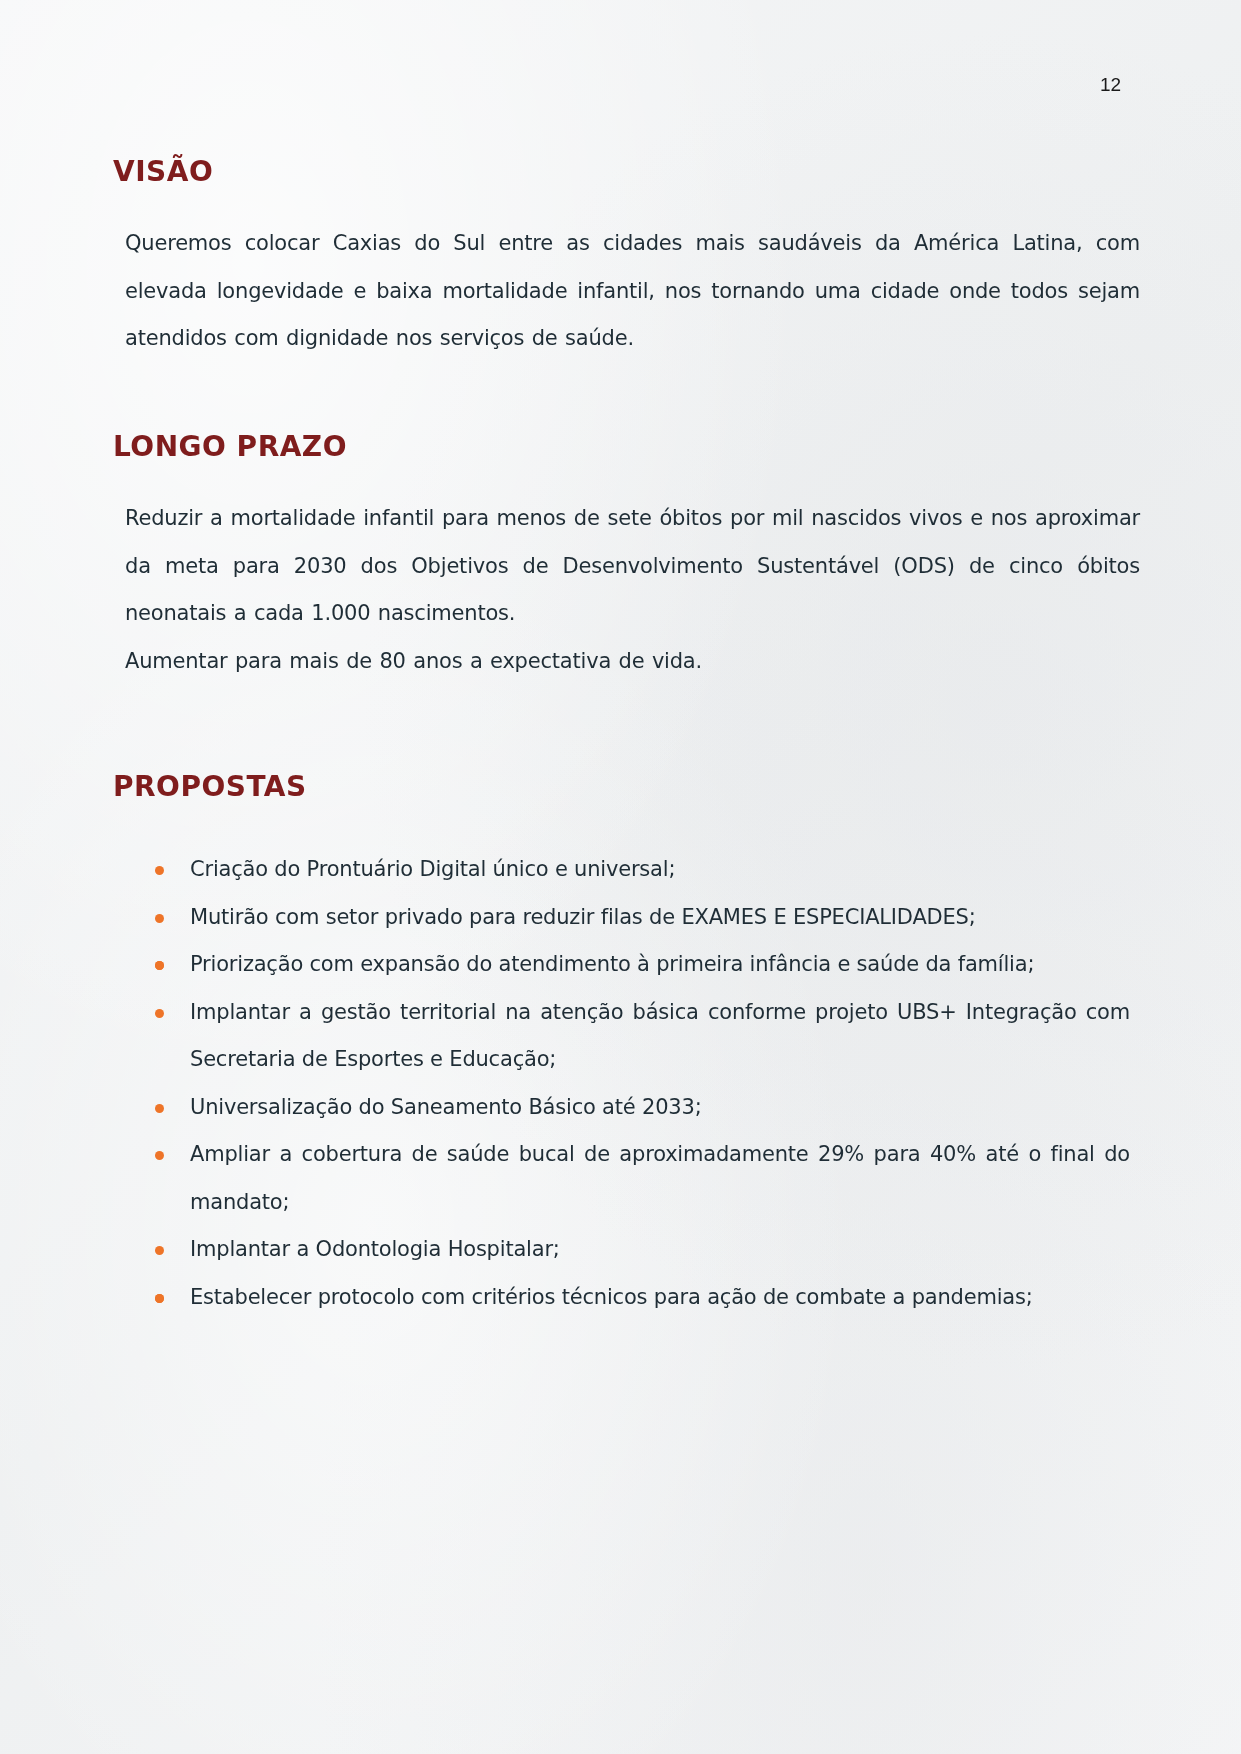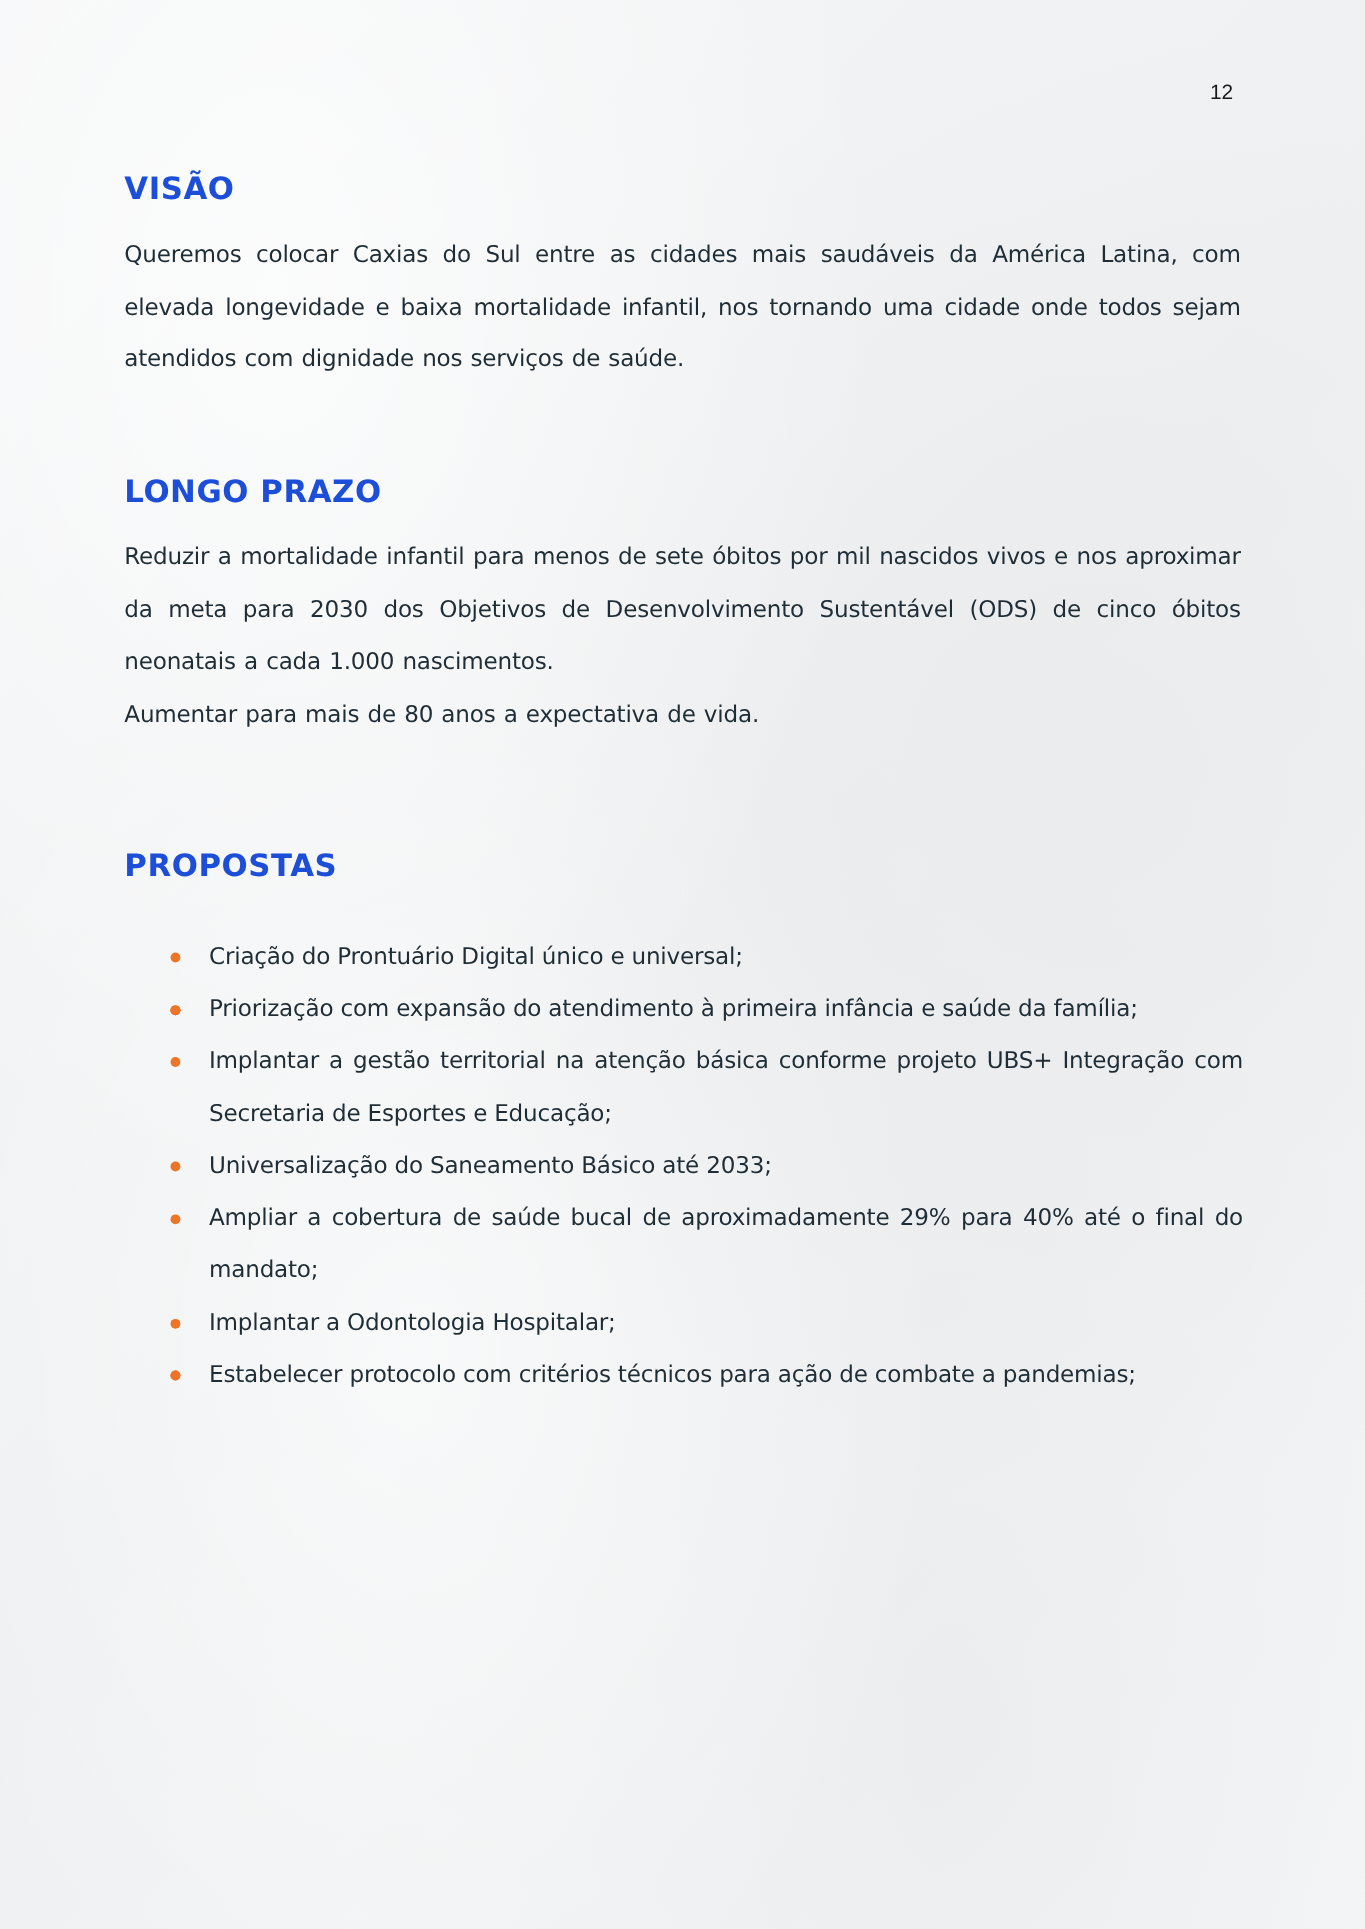--- a/index.html
+++ b/index.html
@@ -41,31 +41,31 @@
       font-size: 19px;
       color: #1a1a1a;
     }
     .section-heading {
       position: absolute;
       left: 113px;
       font-family: "DejaVu Sans", sans-serif;
       font-weight: bold;
       font-size: 28px;
       letter-spacing: 0.5px;
-      color: #1d4ed8;
+      color: #7f1d1d;
       margin: 0;
     }
     .paragraph {
       position: absolute;
       left: 113px;
       width: 1015px;
       font-size: 21px;
       line-height: 47.5px;
       text-align: justify;
-      margin: 0;
+      margin: 12px;
       letter-spacing: -0.2px;
       word-spacing: 1px;
     }
     .proposals-list {
       position: absolute;
       left: 113px;
       top: 844px;
       width: 1015px;
       margin: 2px;
       padding: 0;
@@ -107,20 +107,21 @@
 
   <h2 class="section-heading" style="top:770px;">PROPOSTAS</h2>
 
   <ul class="proposals-list">
     <li class="proposal-item">
       <span class="bullet"></span>
       <span>Criação do Prontuário Digital único e universal;</span>
     </li>
     <li class="proposal-item">
       <span class="bullet"></span>
+      <span>Mutirão com setor privado para reduzir filas de EXAMES E ESPECIALIDADES;</span>
     </li>
     <li class="proposal-item">
       <span class="bullet"></span>
     </li>
     <li class="proposal-item">
       <span class="bullet"></span>
       <span>Priorização com expansão do atendimento à primeira infância e saúde da família;</span>
     </li>
     <li class="proposal-item">
       <span class="bullet"></span>

